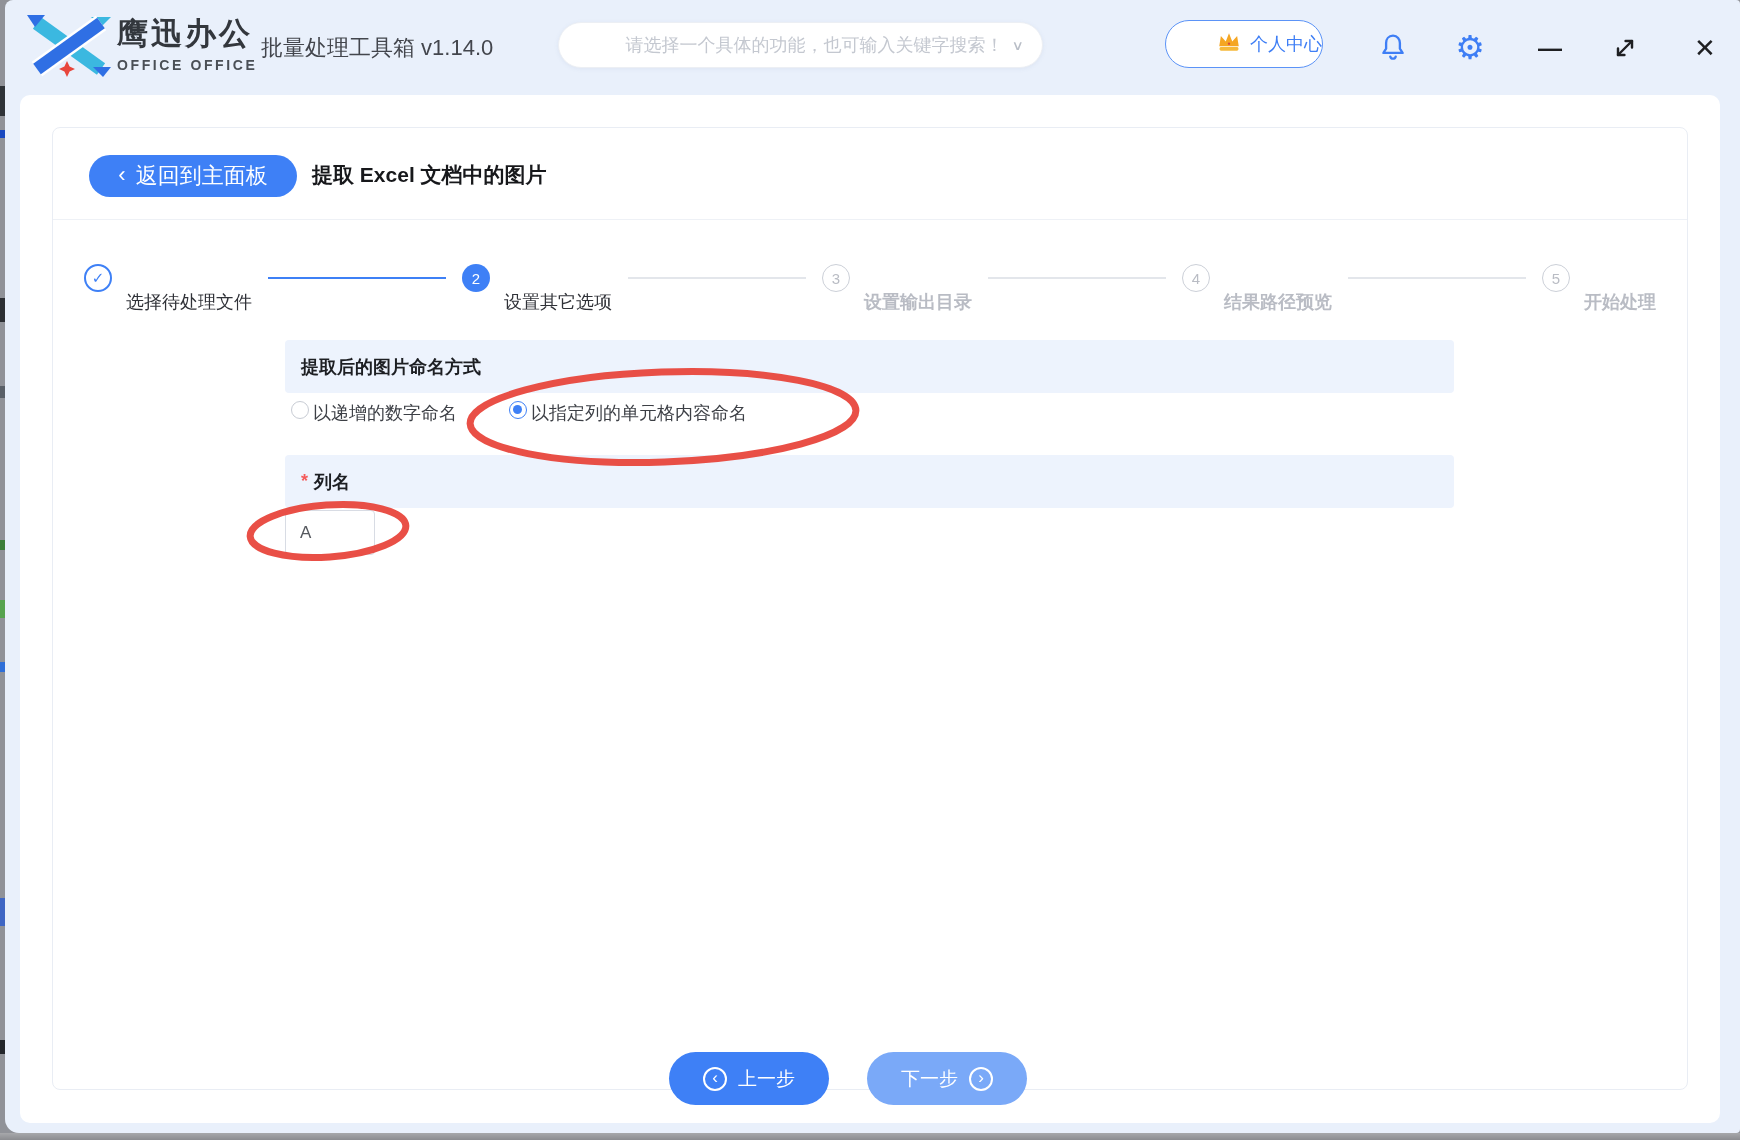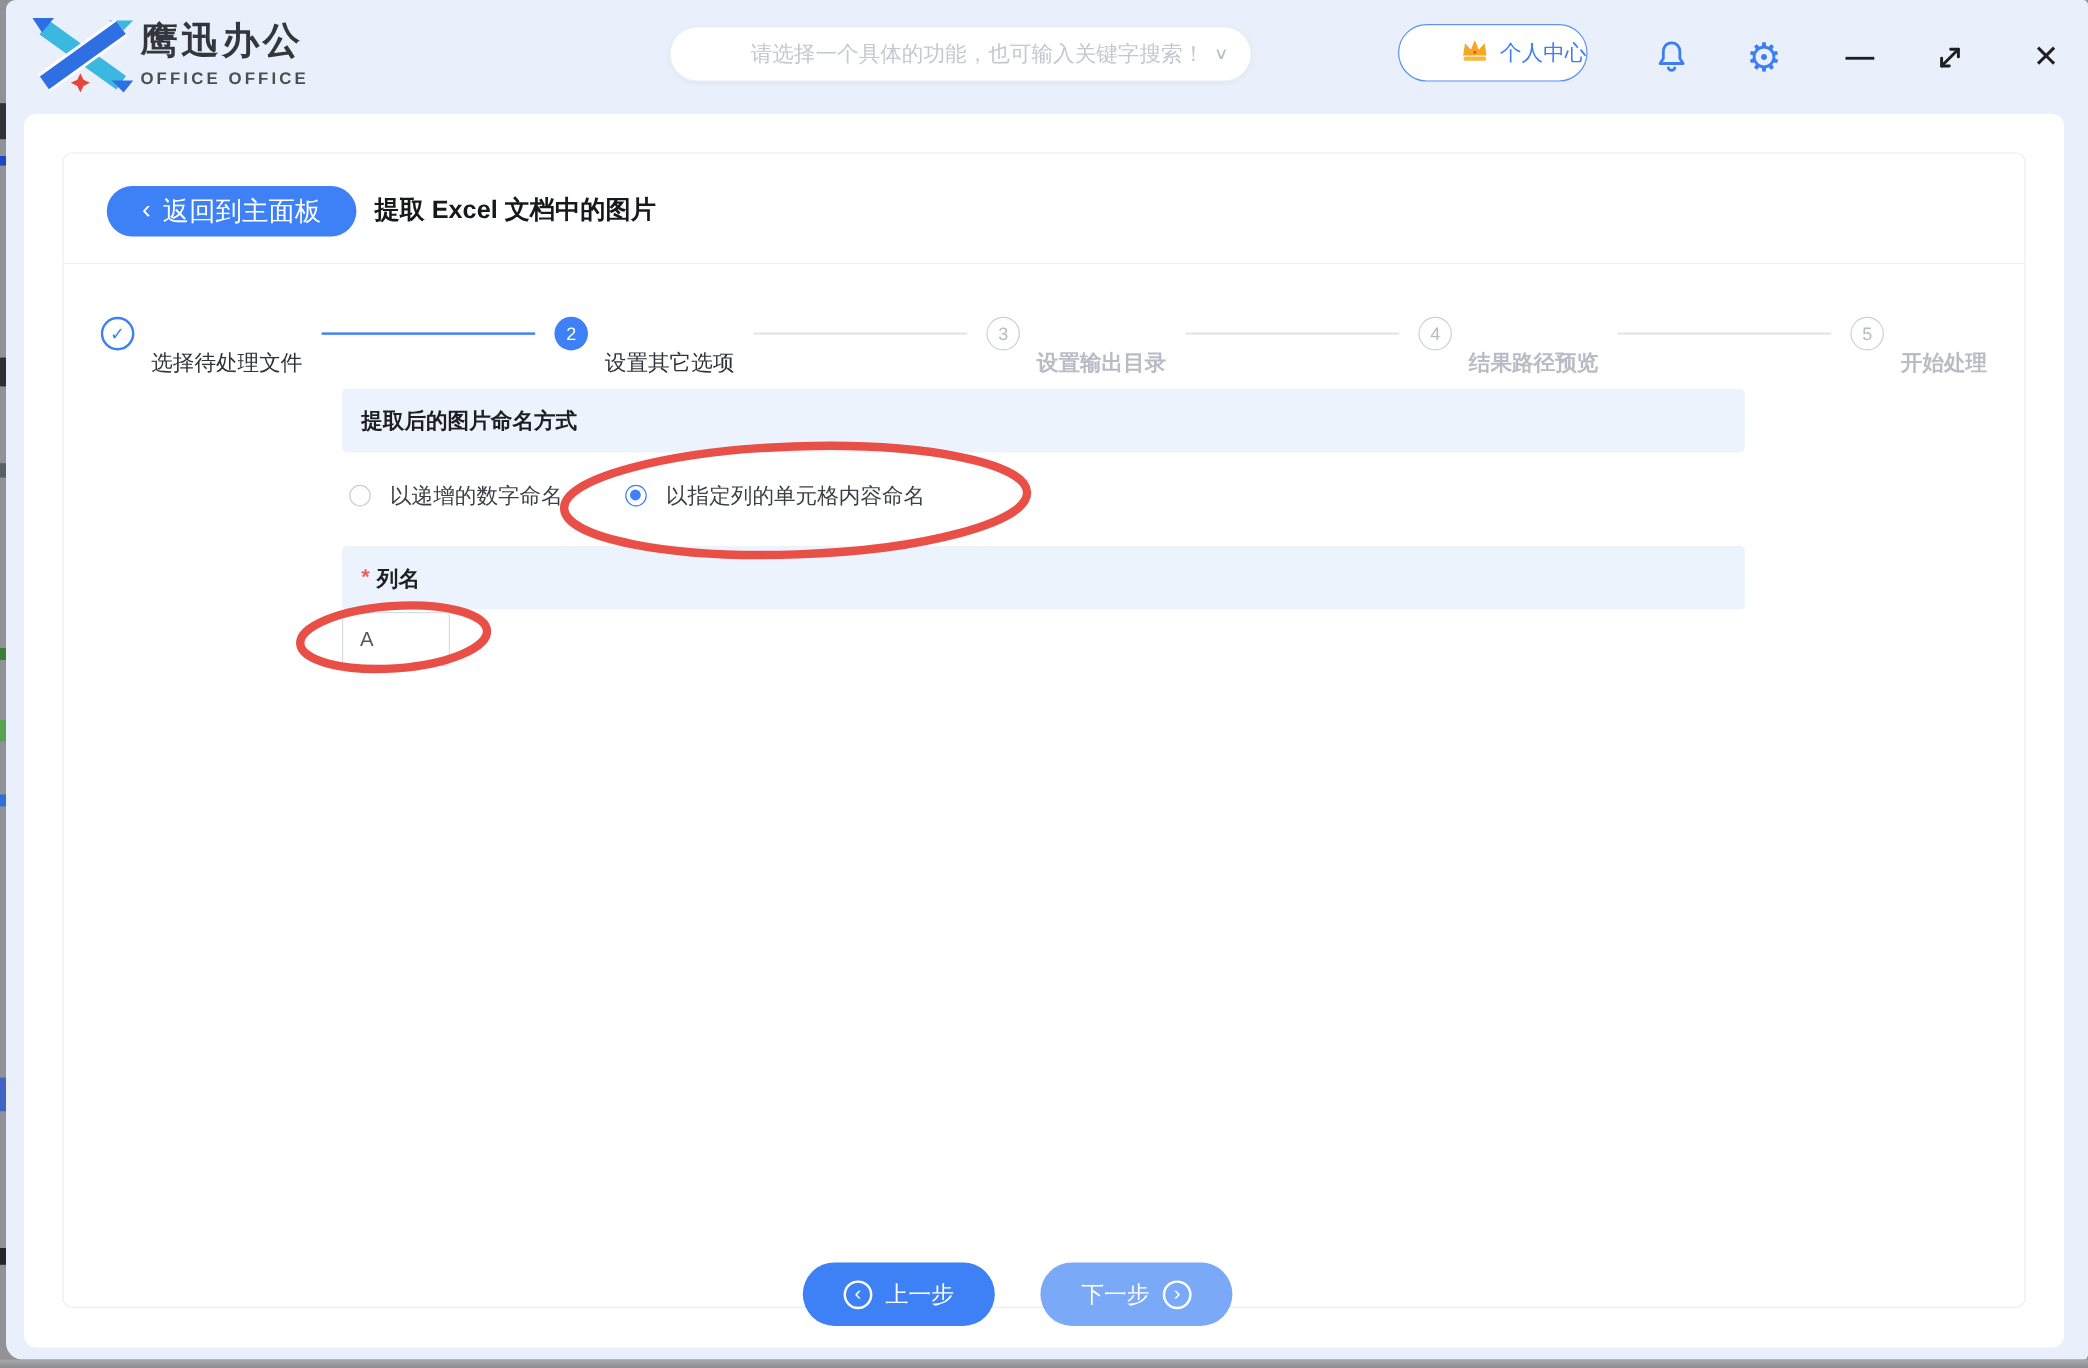--- a/index.html
+++ b/index.html
@@ -58,27 +58,27 @@
   .step.active .step-circle{background:var(--primary);color:#fff;}
   .step.pending .step-circle{border:1.5px solid #ccd0d8;color:var(--pending);background:#fff;}
   .step-label{font-size:18px;margin-top:48px;}
   .step.done .step-label,.step.active .step-label{color:var(--text-dark);}
   .step.pending .step-label{color:var(--pending);font-weight:bold;}
   .connector{flex:1 1 auto;height:2px;background:#e3e6eb;margin:0 16px;}
   .connector.blue{background:var(--primary);}
 
   
   .band{position:absolute;left:285px;width:1169px;height:53px;background:var(--band);border-radius:4px;display:flex;align-items:center;padding-left:16px;}
-  .band1{top:324px;text-align:right;}
+  .band1{top:340px;text-align:right;}
   .band2{top:455px;}
   .band-title{font-size:18px;font-weight:700;color:#1d1f23;}
   .req{color:#f45b5b;font-size:18px;font-weight:700;margin-right:6px;}
 
   .radio-row{position:absolute;left:291px;top:395px;height:36px;display:flex;align-items:center;}
-  .radio-opt{display:flex;align-items:center;gap:16px;cursor:pointer;}
+  .radio-opt{display:flex;align-items:flex-start;gap:4px;cursor:pointer;}
   .radio-opt+.radio-opt{margin-left:52px;}
   .radio-circle{width:18px;height:18px;border-radius:50%;background:#fff;border:1.5px solid #c8ccd4;position:relative;flex:0 0 auto;}
   .radio-circle.checked{border-color:var(--primary);}
   .radio-circle.checked::after{content:"";position:absolute;left:3px;top:3px;width:9px;height:9px;border-radius:50%;background:var(--primary);}
   .radio-label{font-size:18px;color:#3c3f45;}
 
   .col-input{position:absolute;left:285px;top:510px;width:90px;height:45px;border:1px solid #d8dce4;border-radius:4px;background:#fff;font-size:17px;color:#55585e;padding-left:14px;outline:none;font-family:inherit;}
 
   
   .footer-btns{position:absolute;left:0;top:1052px;width:1740px;display:flex;justify-content:center;gap:38px;transform:translateX(-22px);z-index:5;}
@@ -125,20 +125,21 @@
         <polygon points="66,54 84,54 76,64" fill="#2f6fe4"></polygon>
         <path d="M40 48 l2.6 5.4 L48 56 l-5.4 2.6 L40 64 l-2.6 -5.4 L32 56 l5.4 -2.6 Z" fill="#e8463c"></path>
       </svg>
     </div>
 
     <div class="brand">
       <div class="brand-name">鹰迅办公</div>
       <div class="brand-sub">OFFICE OFFICE</div>
     </div>
 
+    <div class="app-title">批量处理工具箱 v1.14.0</div>
 
     <div class="search-pill">
       <input type="text" placeholder="请选择一个具体的功能，也可输入关键字搜索！" style="">
       <span class="search-chevron">∨</span>
     </div>
 
     <div class="user-pill">
       <span>
         <svg width="26" height="22" viewBox="0 0 24 20">
           <path d="M3 14 L4.5 4.5 L9 9.5 L12 2 L15 9.5 L19.5 4.5 L21 14 Z" fill="#f5a623"></path>

